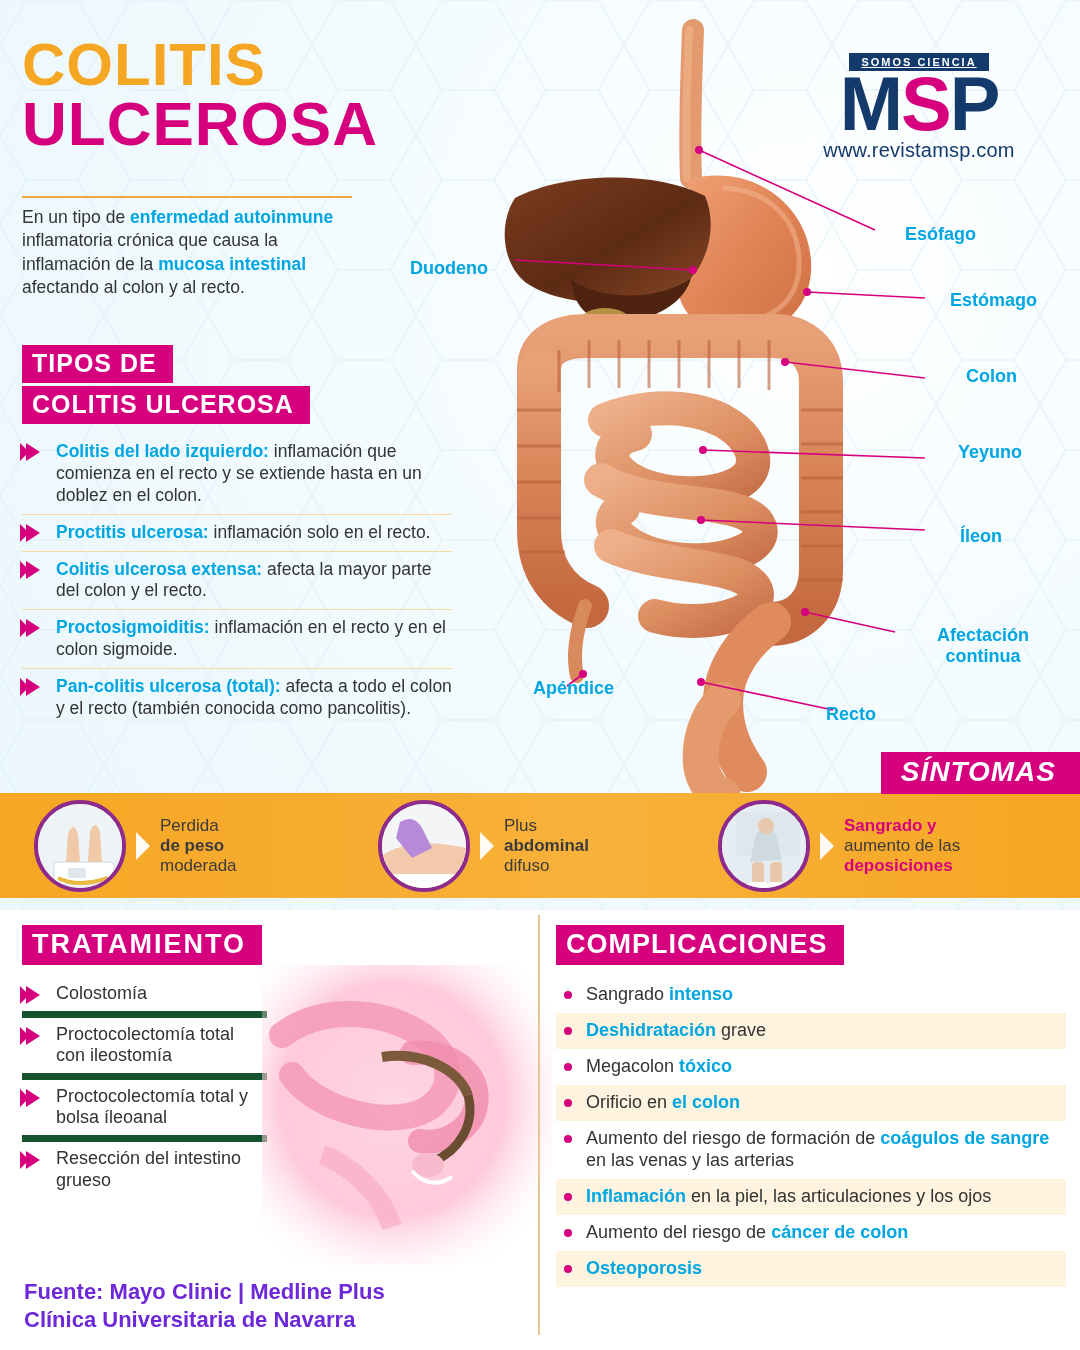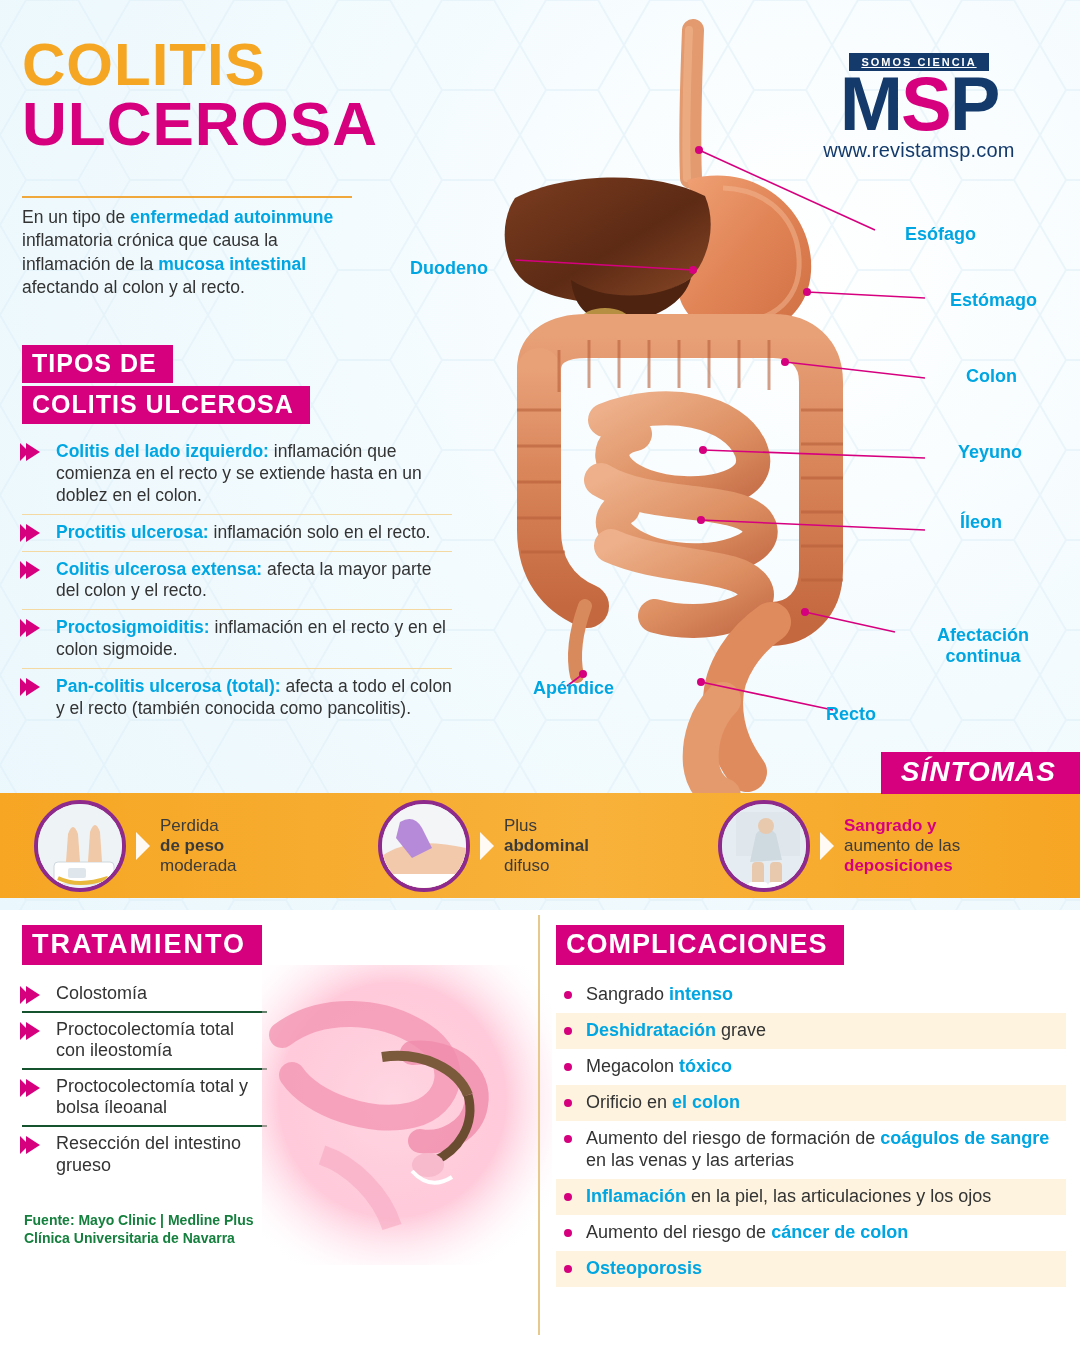--- a/index.html
+++ b/index.html
@@ -121,31 +121,31 @@
   }
   .sym-text { font-size: 17px; color: #3b3b3b; line-height: 1.18; }
   .sym-text b { color: #333; }
   .sym-text.pink b { color: #d6007f; }
 
   
   .tratamiento { position: absolute; left: 22px; top: 925px; width: 500px; }
   .tratamiento .banner { font-size: 27px; letter-spacing: 2px; }
   .tx-item {
     position: relative; padding: 6px 0 6px 34px; width: 245px;
-    border-bottom: 2px solid #14532d; font-size: 18px; color: #333; line-height: 1.2;
+    border-bottom: 7px solid #14532d; font-size: 18px; color: #333; line-height: 1.2;
   }
   .tx-item:last-child { border-bottom: none; }
 
   .tx-img {
     position: absolute; left: 240px; top: 40px; width: 290px; height: 300px;
   }
 
   .fuente {
-    position: absolute; left: 24px; top: 1212px;
-    font-size: 14px; font-weight: bold; color: #15803d; line-height: 1.25;
+    position: absolute; left: 24px; top: 1278px;
+    font-size: 22px; font-weight: bold; color: #6d28d9; line-height: 1.25;
   }
 
   
   .divider-v {
     position: absolute; left: 538px; top: 915px; width: 2px; height: 420px;
     background: #e7c98e;
   }
   .complicaciones { position: absolute; left: 556px; top: 925px; width: 510px; }
   .complicaciones .banner { font-size: 27px; letter-spacing: 1px; }
   .cx-item {
@@ -294,21 +294,21 @@
           <circle cx="128" cy="664" r="4"></circle>
         <circle cx="238" cy="260" r="4"></circle>
       </g>
     </svg>
   </div>
 
   <div class="lbl" style="left:905px; top:224px;">Esófago</div>
   <div class="lbl" style="left:950px; top:290px;">Estómago</div>
   <div class="lbl" style="left:966px; top:366px;">Colon</div>
   <div class="lbl" style="left:958px; top:442px;">Yeyuno</div>
-  <div class="lbl" style="left:960px; top:512px;">Íleon</div>
+  <div class="lbl" style="left:960px; top:526px;">Íleon</div>
   <div class="lbl" style="left:908px; top:625px; width:150px; text-align:center; line-height:1.15; white-space:normal;">Afectación continua</div>
   <div class="lbl" style="left:826px; top:704px;">Recto</div>
   <div class="lbl" style="left:533px; top:678px;">Apéndice</div>
   <div class="lbl" style="left:410px; top:258px;">Duodeno</div>
 
   <div class="symptoms-band"></div>
   <div class="sintomas-banner">SÍNTOMAS</div>
 
   <div class="sym" style="left:34px;">
     <div class="sym-circle">

